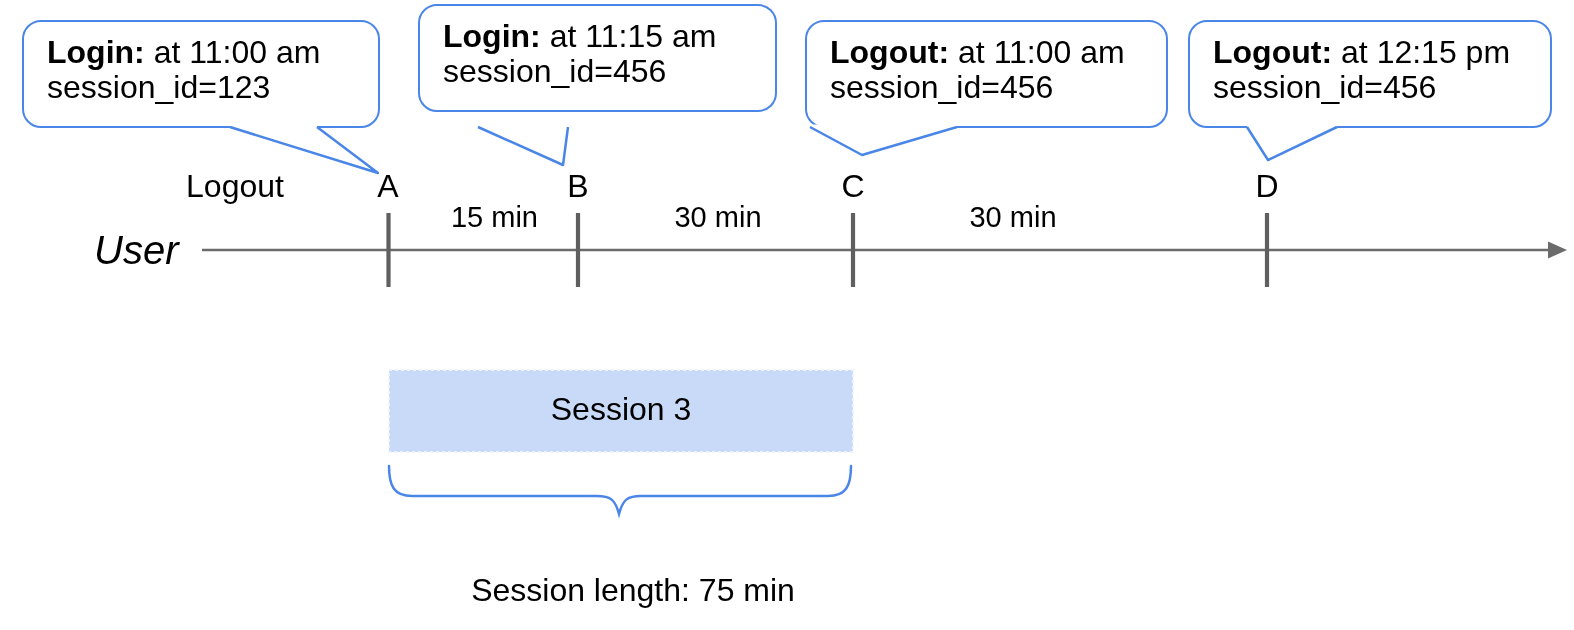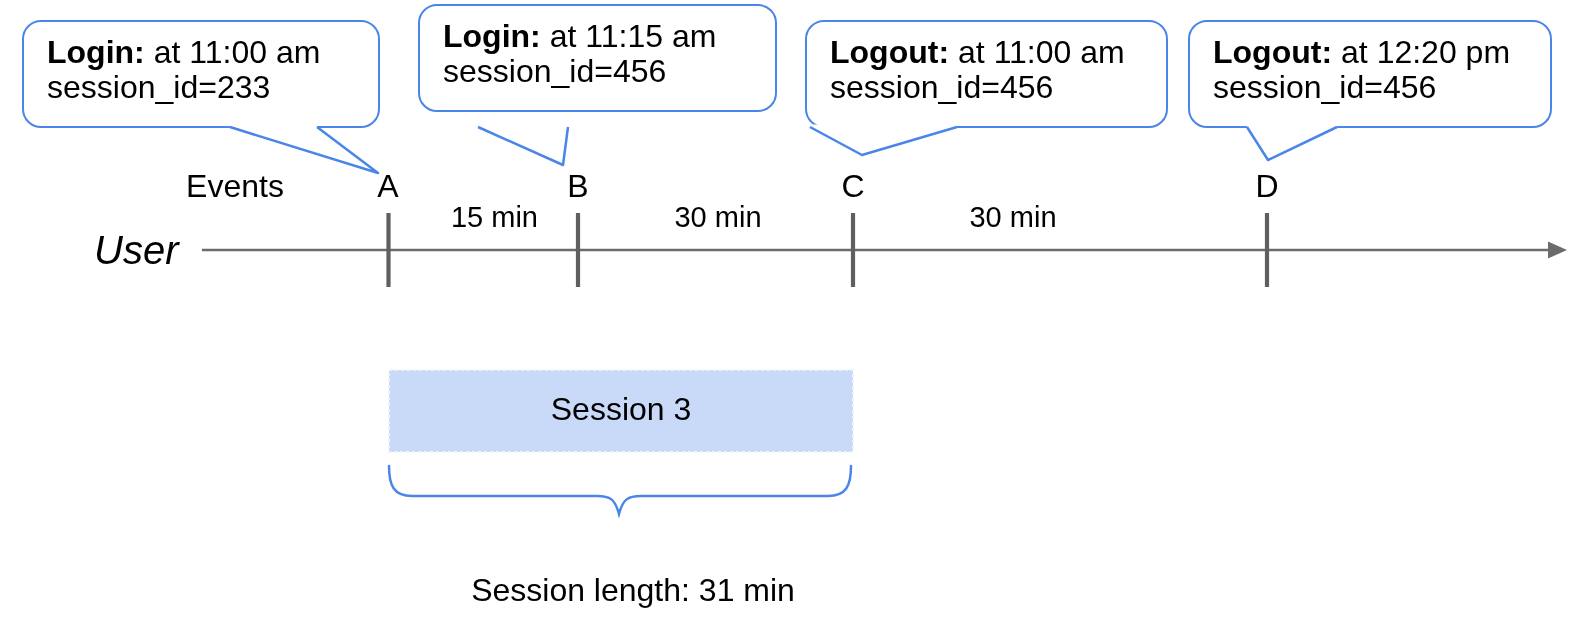--- a/index.html
+++ b/index.html
@@ -74,32 +74,32 @@
     <line x1="202" y1="250" x2="1551" y2="250" stroke="#6b6b6b" stroke-width="2.6"></line>
     <path d="M1548,241.5 L1567,250 L1548,258.5 Z" fill="#6b6b6b"></path>
     <line x1="388.5" y1="213" x2="388.5" y2="287" stroke="#5f5f5f" stroke-width="4.2"></line>
     <line x1="578" y1="213" x2="578" y2="287" stroke="#5f5f5f" stroke-width="4.2"></line>
     <line x1="853" y1="213" x2="853" y2="287" stroke="#5f5f5f" stroke-width="4.2"></line>
     <line x1="1267" y1="213" x2="1267" y2="287" stroke="#5f5f5f" stroke-width="4.2"></line>
   </svg>
 
   <div class="callout" id="callout-1">
     <div><span class="co-label">Login:</span><span>at 11:00 am</span></div>
-    <div>session_id=233</div>
+    <div>session_id=123</div>
   </div>
   <div class="callout" id="callout-2">
     <div><span class="co-label">Login:</span><span>at 11:15 am</span></div>
     <div>session_id=456</div>
   </div>
   <div class="callout" id="callout-3">
     <div><span class="co-label">Logout:</span><span>at 11:00 am</span></div>
     <div>session_id=456</div>
   </div>
   <div class="callout" id="callout-4">
-    <div><span class="co-label">Logout:</span><span>at 12:20 pm</span></div>
+    <div><span class="co-label">Logout:</span><span>at 12:15 pm</span></div>
     <div>session_id=456</div>
   </div>
 
   <svg id="tail-svg" class="layer" width="1574" height="630" viewBox="0 0 1574 630">
     <g>
       <rect x="230" y="124.5" width="87" height="5" fill="#ffffff"></rect>
       <path d="M230,127 L378,173 L317,127" fill="#ffffff" stroke="#4a86e8" stroke-width="2.5" stroke-linejoin="round"></path>
     </g>
     <g>
       <rect x="478" y="124.5" width="90" height="5" fill="#ffffff"></rect>
@@ -108,28 +108,28 @@
     <g>
       <rect x="810" y="124.5" width="147" height="5" fill="#ffffff"></rect>
       <path d="M810,127 L862,155 L957,127" fill="#ffffff" stroke="#4a86e8" stroke-width="2.5" stroke-linejoin="round"></path>
     </g>
     <g>
       <rect x="1247" y="124.5" width="90" height="5" fill="#ffffff"></rect>
       <path d="M1247,127 L1268,160 L1337,127" fill="#ffffff" stroke="#4a86e8" stroke-width="2.5" stroke-linejoin="round"></path>
     </g>
   </svg>
 
-  <div class="txt center" id="events-label">Events</div>
+  <div class="txt center" id="events-label">Logout</div>
   <div class="txt center event-letter" id="letter-a">A</div>
   <div class="txt center event-letter" id="letter-b">B</div>
   <div class="txt center event-letter" id="letter-c">C</div>
   <div class="txt center event-letter" id="letter-d">D</div>
 
   <div class="txt" id="user-label">User</div>
 
   <div class="txt center interval-label" id="interval-1">15 min</div>
   <div class="txt center interval-label" id="interval-2">30 min</div>
   <div class="txt center interval-label" id="interval-3">30 min</div>
 
   <div class="txt center" id="session-label">Session 3</div>
-  <div class="txt center" id="session-length-label">Session length: 31 min</div>
+  <div class="txt center" id="session-length-label">Session length: 75 min</div>
 
 </div>
 
 </body></html>

